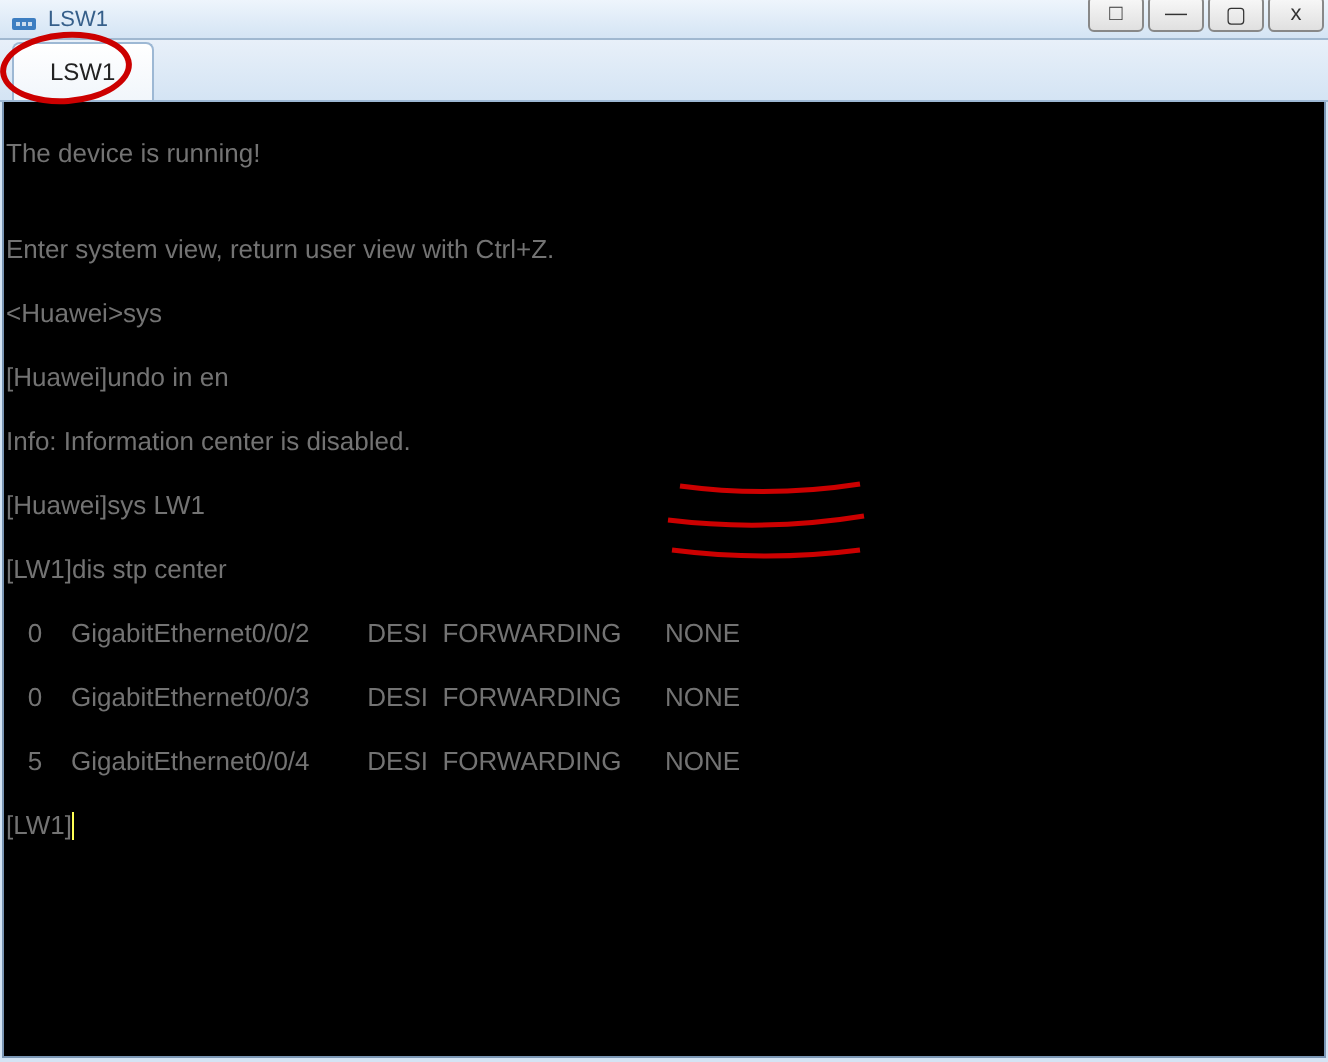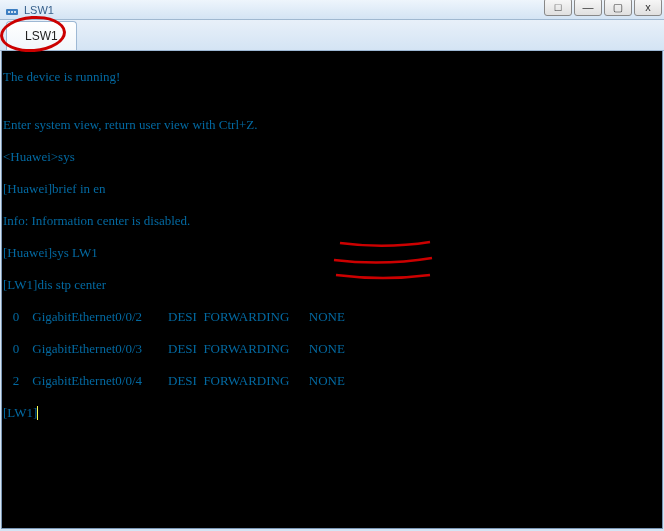--- a/index.html
+++ b/index.html
@@ -88,22 +88,22 @@
     border: 3px solid #cc0000;
     border-radius: 50%;
     pointer-events: none;
     z-index: 10;
     transform: rotate(-4deg);
   }
   .terminal {
     width: 662px;
     height: 478px;
     background: #000;
-    color: #0369a1;
-    font-family: Liberation Serif, serif;
+    color: #737373;
+    font-family: Liberation Sans, sans-serif;
     font-size: 13px;
     line-height: 16px;
     padding: 2px 1px;
     white-space: pre;
     margin: 0 1px;
     border: 1px solid #7a96b4;
     border-top: none;
     position: relative;
     overflow: hidden;
   }
@@ -147,27 +147,27 @@
 <div class="tab-bar">
   <div class="circle-annotation"></div>
   <div class="tab active">LSW1</div>
 </div>
 
 <div class="terminal">
 <span class="term-line">The device is running!</span>
 <span class="term-line"></span>
 <span class="term-line">Enter system view, return user view with Ctrl+Z.</span>
 <span class="term-line">&lt;Huawei&gt;sys</span>
-<span class="term-line">[Huawei]brief in en</span>
+<span class="term-line">[Huawei]undo in en</span>
 <span class="term-line">Info: Information center is disabled.</span>
 <span class="term-line">[Huawei]sys LW1</span>
 <span class="term-line">[LW1]dis stp center</span>
 <span class="term-line">   0    GigabitEthernet0/0/2        DESI  FORWARDING      NONE</span>
 <span class="term-line">   0    GigabitEthernet0/0/3        DESI  FORWARDING      NONE</span>
-<span class="term-line">   2    GigabitEthernet0/0/4        DESI  FORWARDING      NONE</span>
+<span class="term-line">   5    GigabitEthernet0/0/4        DESI  FORWARDING      NONE</span>
 <span class="term-line"><span>[LW1]</span><span class="cursor"></span></span>
 
   <div class="red-underline" style="left:336px; top:156px; width:94px;">
     <svg viewBox="0 0 94 12">
         <path d="M2 4 Q47 10 92 3" stroke="#cc0000" stroke-width="2.5" fill="none"></path>
       </svg>
   </div>
   <div class="red-underline" style="left:330px; top:172px; width:102px;">
     <svg viewBox="0 0 102 12">
         <path d="M2 5 Q51 11 100 3" stroke="#cc0000" stroke-width="2.5" fill="none"></path>

